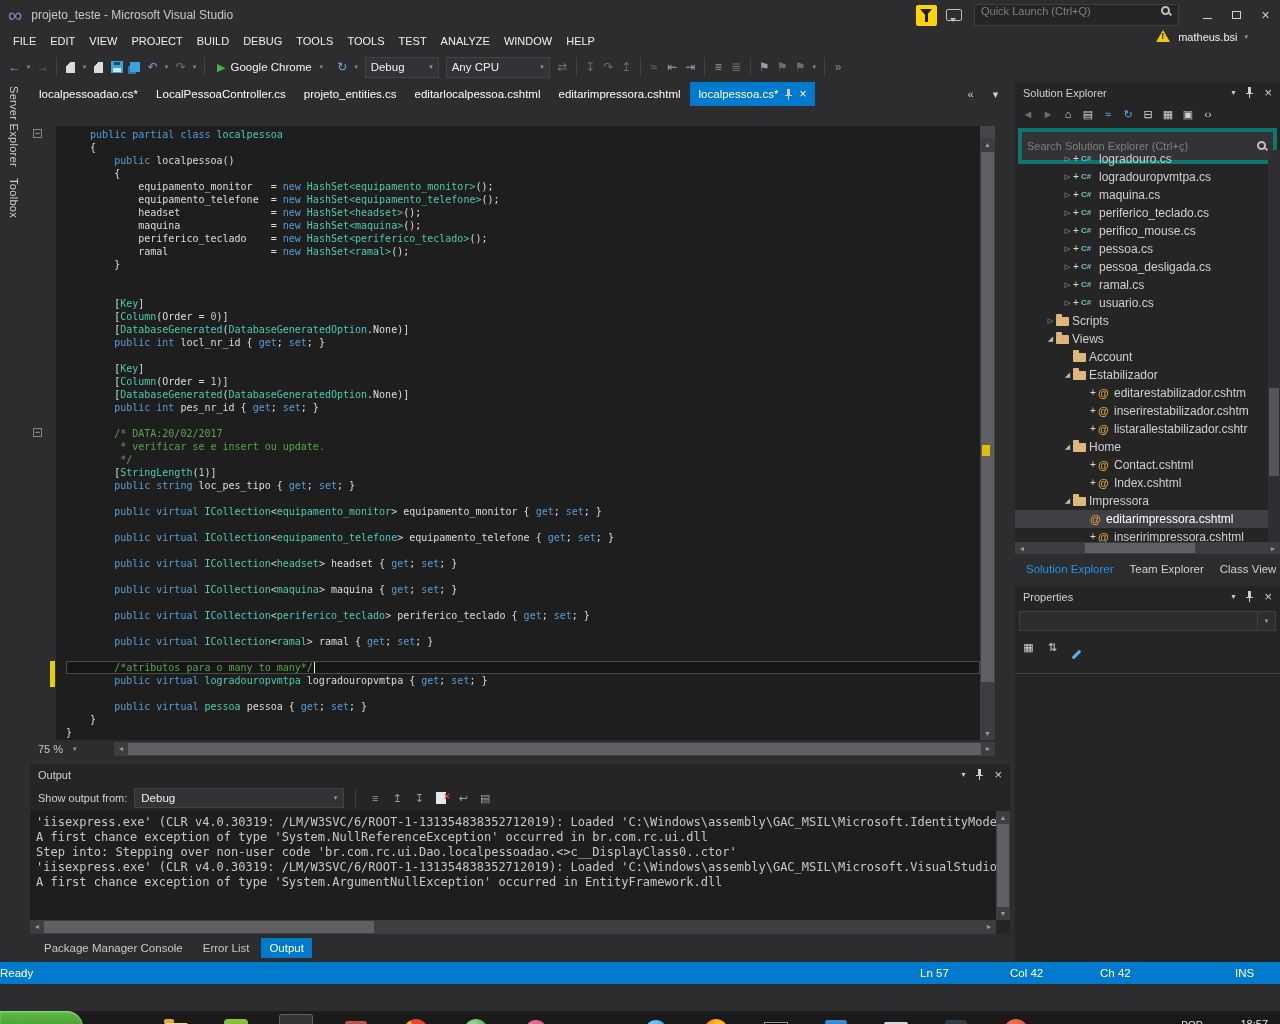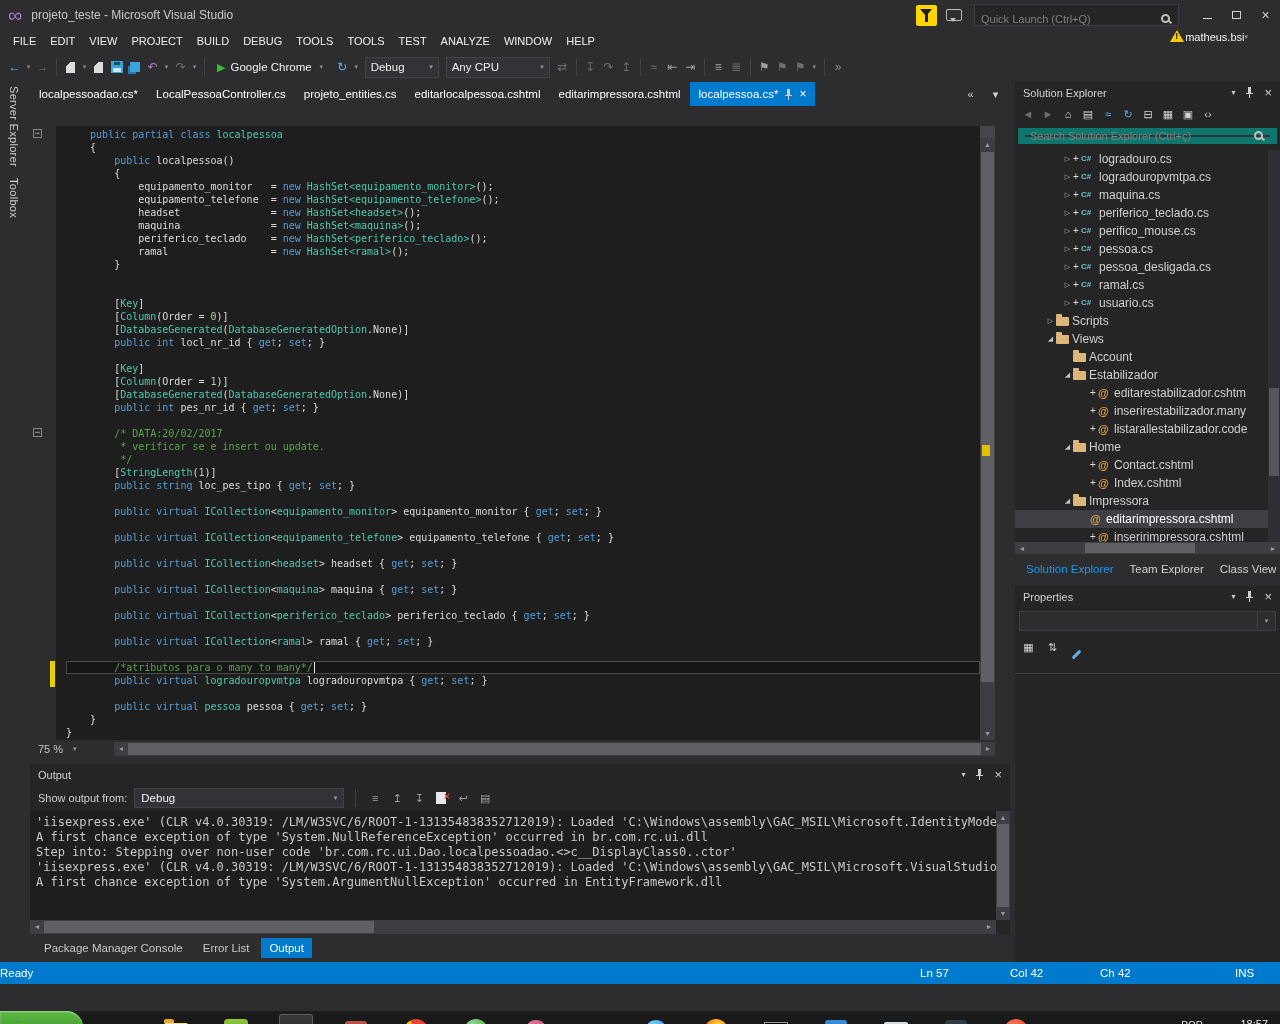--- a/index.html
+++ b/index.html
@@ -8,29 +8,29 @@
 
 .titlebar{height:30px;display:flex;align-items:center;background:#2d2d30;padding-left:8px}
 .vslogo{color:#a178c9;font-size:20px;margin-right:9px;line-height:30px}
 .title{font-size:12px;color:#c8c8c8}
 .spacer{flex:1}
 .flask{width:21px;height:21px;background:#fdd500;border-radius:2px;position:relative;margin-right:9px}
 .flask::before{content:"";position:absolute;left:4px;top:4px;border-left:6px solid transparent;border-right:6px solid transparent;border-top:7px solid #1e1e1e}
 .flask::after{content:"";position:absolute;left:9px;top:9px;width:3px;height:8px;background:#1e1e1e}
 .bubble{width:16px;height:12px;border:1px solid #bdbdbd;border-radius:2px;position:relative;margin-right:12px}
 .bubble::after{content:"";position:absolute;left:3px;bottom:-5px;border:3px solid transparent;border-top:4px solid #bdbdbd}
-.quicklaunch{width:205px;height:22px;background:#252526;border:1px solid #3f3f46;display:flex;align-items:flex-end;padding:0 6px;margin-right:14px}
+.quicklaunch{width:205px;height:22px;background:#252526;border:1px solid #3f3f46;display:flex;align-items:flex-start;padding:0 6px;margin-right:14px}
 .ql-text{flex:1;font-size:11px;color:#7f7f7f;overflow:hidden;white-space:nowrap}
 .winbtn{width:29px;height:30px;display:flex;align-items:center;justify-content:center;color:#d0d0d0;font-size:14px}
 .minbar{width:9px;height:1px;background:#d0d0d0;margin-top:7px}
 .maxbox{width:9px;height:8px;border:1px solid #d0d0d0}
 
 .menubar{height:22px;display:flex;align-items:flex-start;padding-left:6px;background:#2d2d30;font-size:11px;color:#f1f1f1}
 .menu-item{padding:0 7px;height:22px;display:flex;align-items:center;cursor:default}
-.menu-right{margin-left:auto;display:flex;align-items:center;margin-right:32px}
+.menu-right{margin-left:auto;display:flex;align-items:center;gap:7px;margin-right:32px}
 .warn{position:relative;width:15px;height:13px}
 .warn::before{content:"";position:absolute;left:0;top:0;border-left:7px solid transparent;border-right:7px solid transparent;border-bottom:12px solid #f2c811}
 .warn::after{content:"!";position:absolute;left:5px;top:1px;font-size:9px;color:#1e1e1e;font-weight:bold}
 .menu-caret{font-size:7px;color:#999}
 
 .toolbar{height:30px;display:flex;align-items:center;background:#2d2d30;padding-left:6px;gap:1px}
 .tico{min-width:17px;text-align:center;font-size:12px;color:#c8c8c8;line-height:30px}
 .tico.cssbox{display:inline-flex;align-items:center;justify-content:center;height:30px}
 .tcaret{font-size:7px;color:#8a8a8a;width:9px;text-align:center}
 .tsep{width:1px;height:18px;background:#404045;margin:0 4px;display:inline-block}
@@ -111,21 +111,21 @@
 .out-hscroll{height:14px;background:#3e3e42;position:relative;flex:none;margin-right:14px}
 
 .bottom-tabs{position:absolute;left:30px;top:934px;width:980px;height:28px;display:flex;align-items:center;gap:4px;padding-left:6px;font-size:11.5px;color:#c8c8c8;background:#2d2d30}
 .btab{padding:4px 8px;cursor:default;white-space:nowrap}
 .btab.active{background:#007acc;color:#fff}
 
 .rightcol{position:absolute;left:1015px;top:82px;width:265px;height:880px;background:#2d2d30}
 .solx{position:absolute;left:0;top:0;width:265px;height:472px;background:#252526;overflow:hidden}
 .sx-toolbar{height:23px;display:flex;align-items:center;gap:4px;padding:0 5px}
 .sx-toolbar .tico{line-height:23px;min-width:16px;font-size:11px}
-.sx-search{margin:2px 3px;height:16px;background:#333337;border:7px solid #0f766e;display:flex;align-items:center;padding:0 5px}
+.sx-search{margin:2px 3px;height:36px;background:#333337;border:4px solid #0f766e;display:flex;align-items:center;padding:0 5px}
 .sx-search .txt{flex:1;font-size:11px;color:#7f7f7f;white-space:nowrap;overflow:hidden}
 .tree{position:absolute;left:0;top:68px;width:253px;height:392px;overflow:hidden}
 .tree-row{height:18px;line-height:18px;display:flex;align-items:center;font-size:12px;color:#d0d0d0;white-space:nowrap;cursor:default}
 .tree-row.selected{background:#3f3f46;color:#fff}
 .tree-arrow{width:11px;font-size:7px;color:#bfbfbf;text-align:center;flex:none}
 .tree-plus{width:8px;font-size:10px;color:#dcdcdc;flex:none}
 .tree-ico{margin-right:3px;flex:none}
 .ico-cs{font-size:8px;font-weight:bold;color:#6fc2d0;width:15px;display:inline-block}
 .ico-razor{font-size:11px;font-weight:bold;color:#e8a33d;width:13px;display:inline-block}
 .ico-folder{display:inline-block;width:13px;height:9px;background:#dcb67a;position:relative;border-radius:1px}
@@ -516,27 +516,27 @@
           <div class="tree-row" style="padding-left: 64px;">
             <span class="tree-arrow"></span>
             <span class="tree-plus">+</span>
             <span class="tree-ico ico-razor">@</span>
             <span class="tree-label">editarestabilizador.cshtm</span>
           </div>
           <div class="tree-row" style="padding-left: 64px;">
             <span class="tree-arrow"></span>
             <span class="tree-plus">+</span>
             <span class="tree-ico ico-razor">@</span>
-            <span class="tree-label">inserirestabilizador.many</span>
+            <span class="tree-label">inserirestabilizador.cshtm</span>
           </div>
           <div class="tree-row" style="padding-left: 64px;">
             <span class="tree-arrow"></span>
             <span class="tree-plus">+</span>
             <span class="tree-ico ico-razor">@</span>
-            <span class="tree-label">listarallestabilizador.code</span>
+            <span class="tree-label">listarallestabilizador.cshtr</span>
           </div>
           <div class="tree-row" style="padding-left: 47px;">
             <span class="tree-arrow">◢</span>
             <span class="tree-ico ico-folder"></span>
             <span class="tree-label">Home</span>
           </div>
           <div class="tree-row" style="padding-left: 64px;">
             <span class="tree-arrow"></span>
             <span class="tree-plus">+</span>
             <span class="tree-ico ico-razor">@</span>

